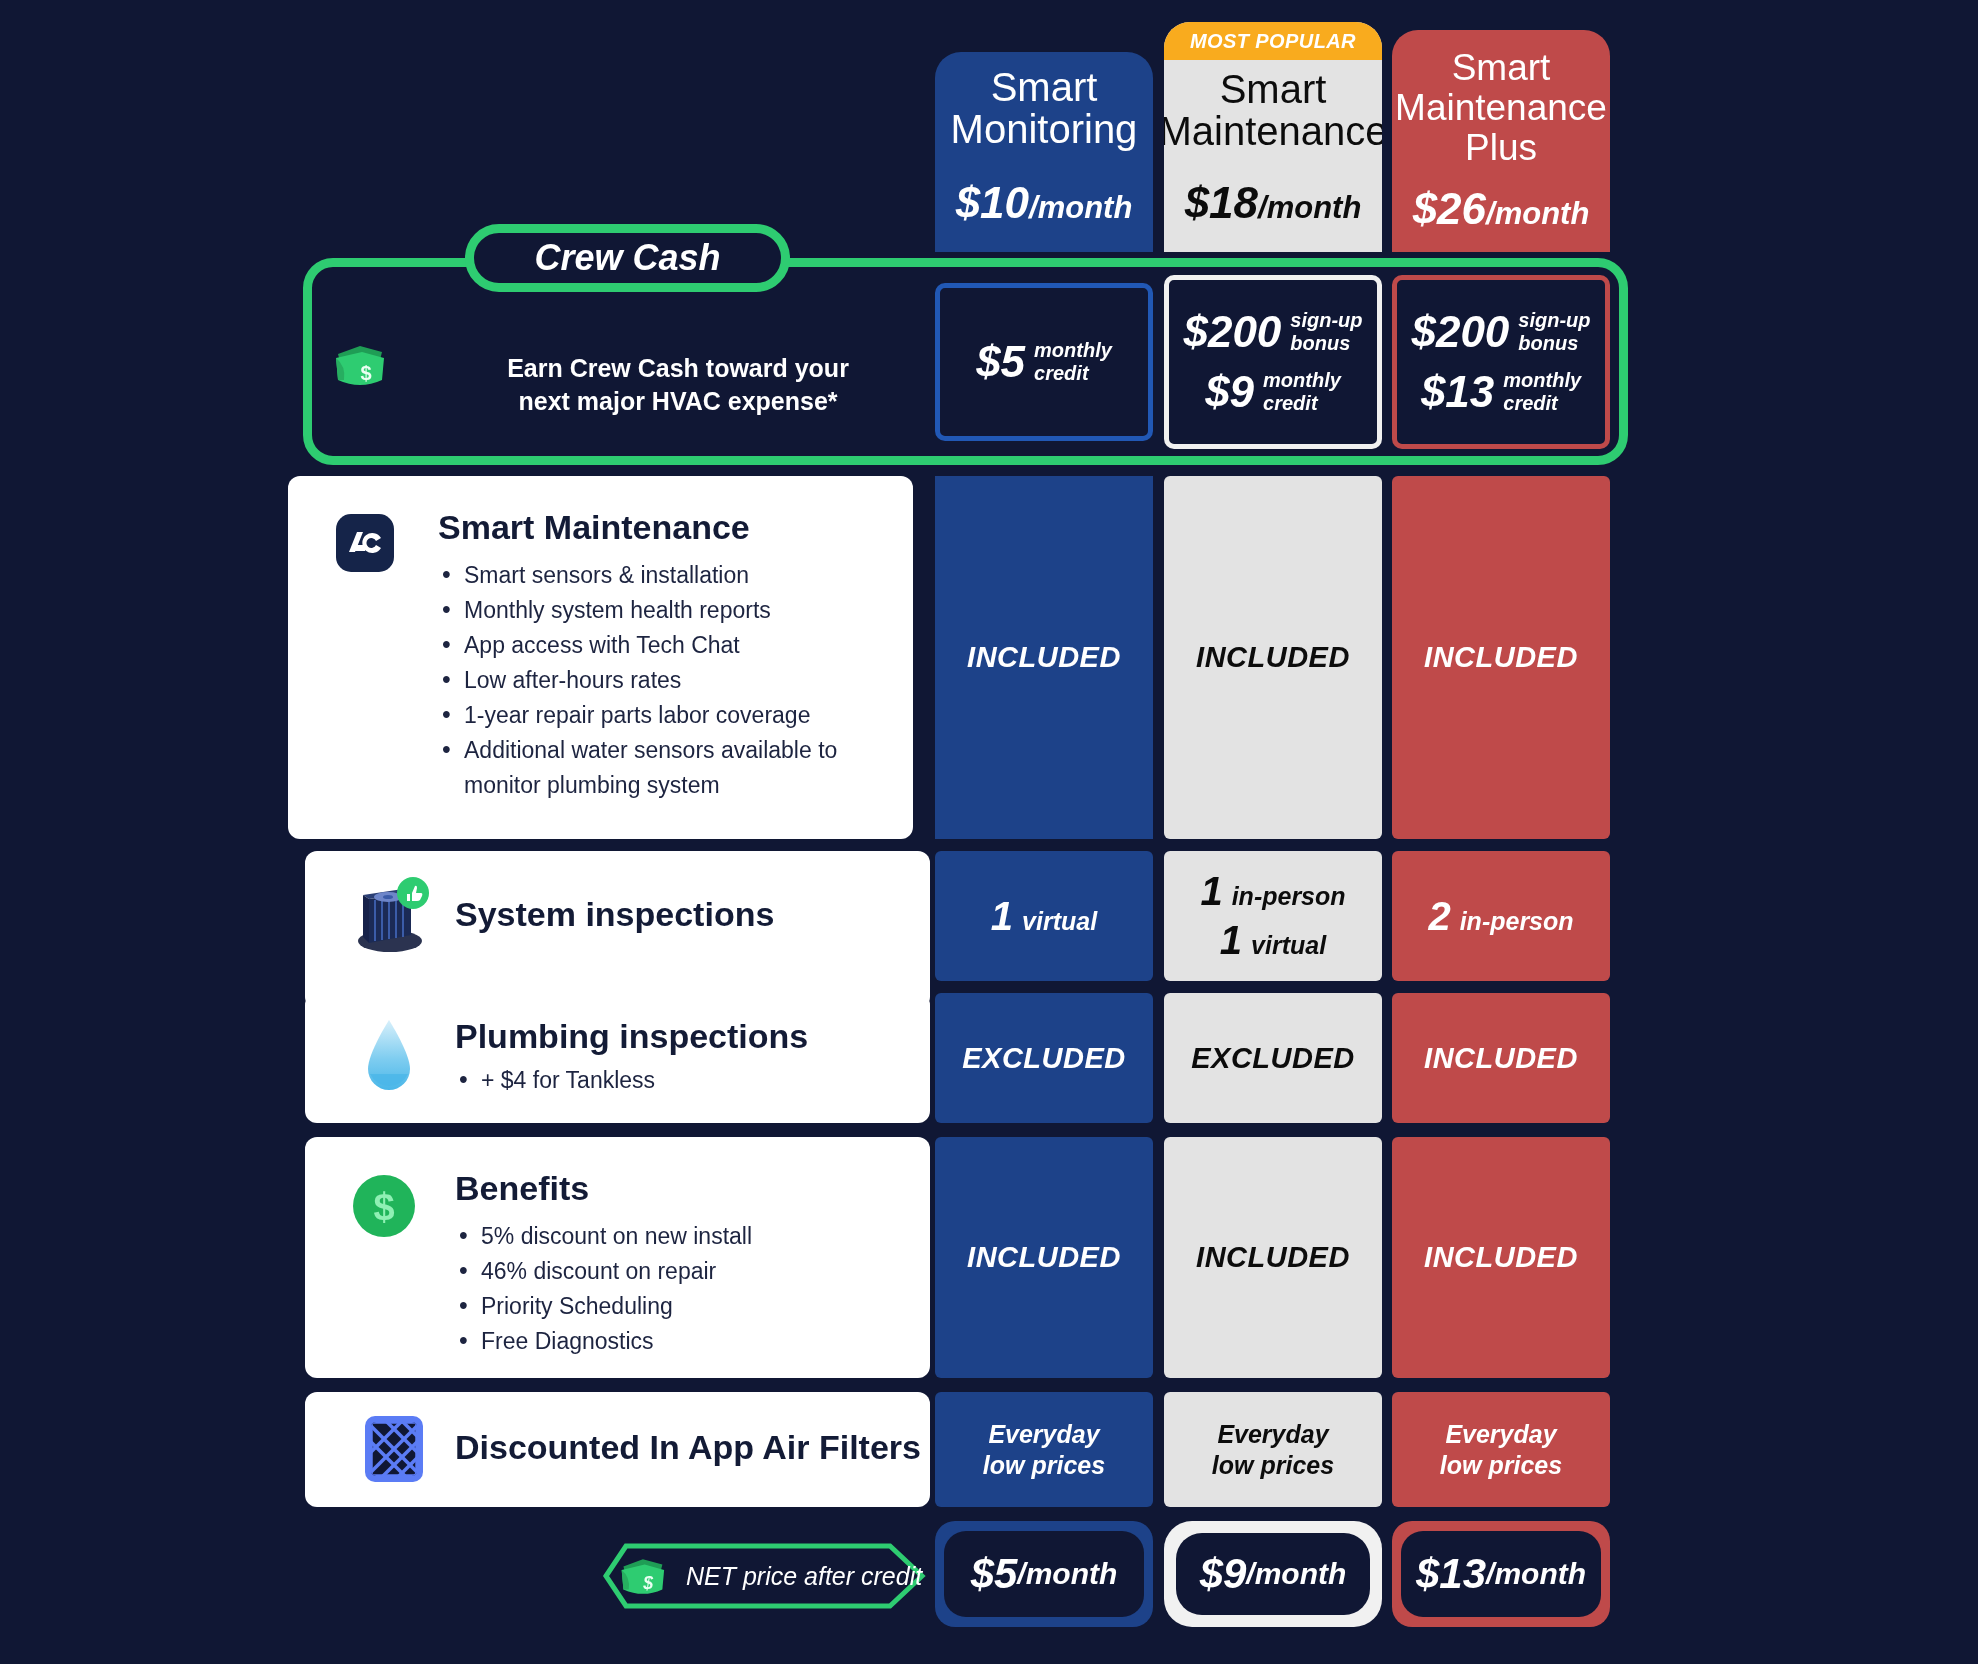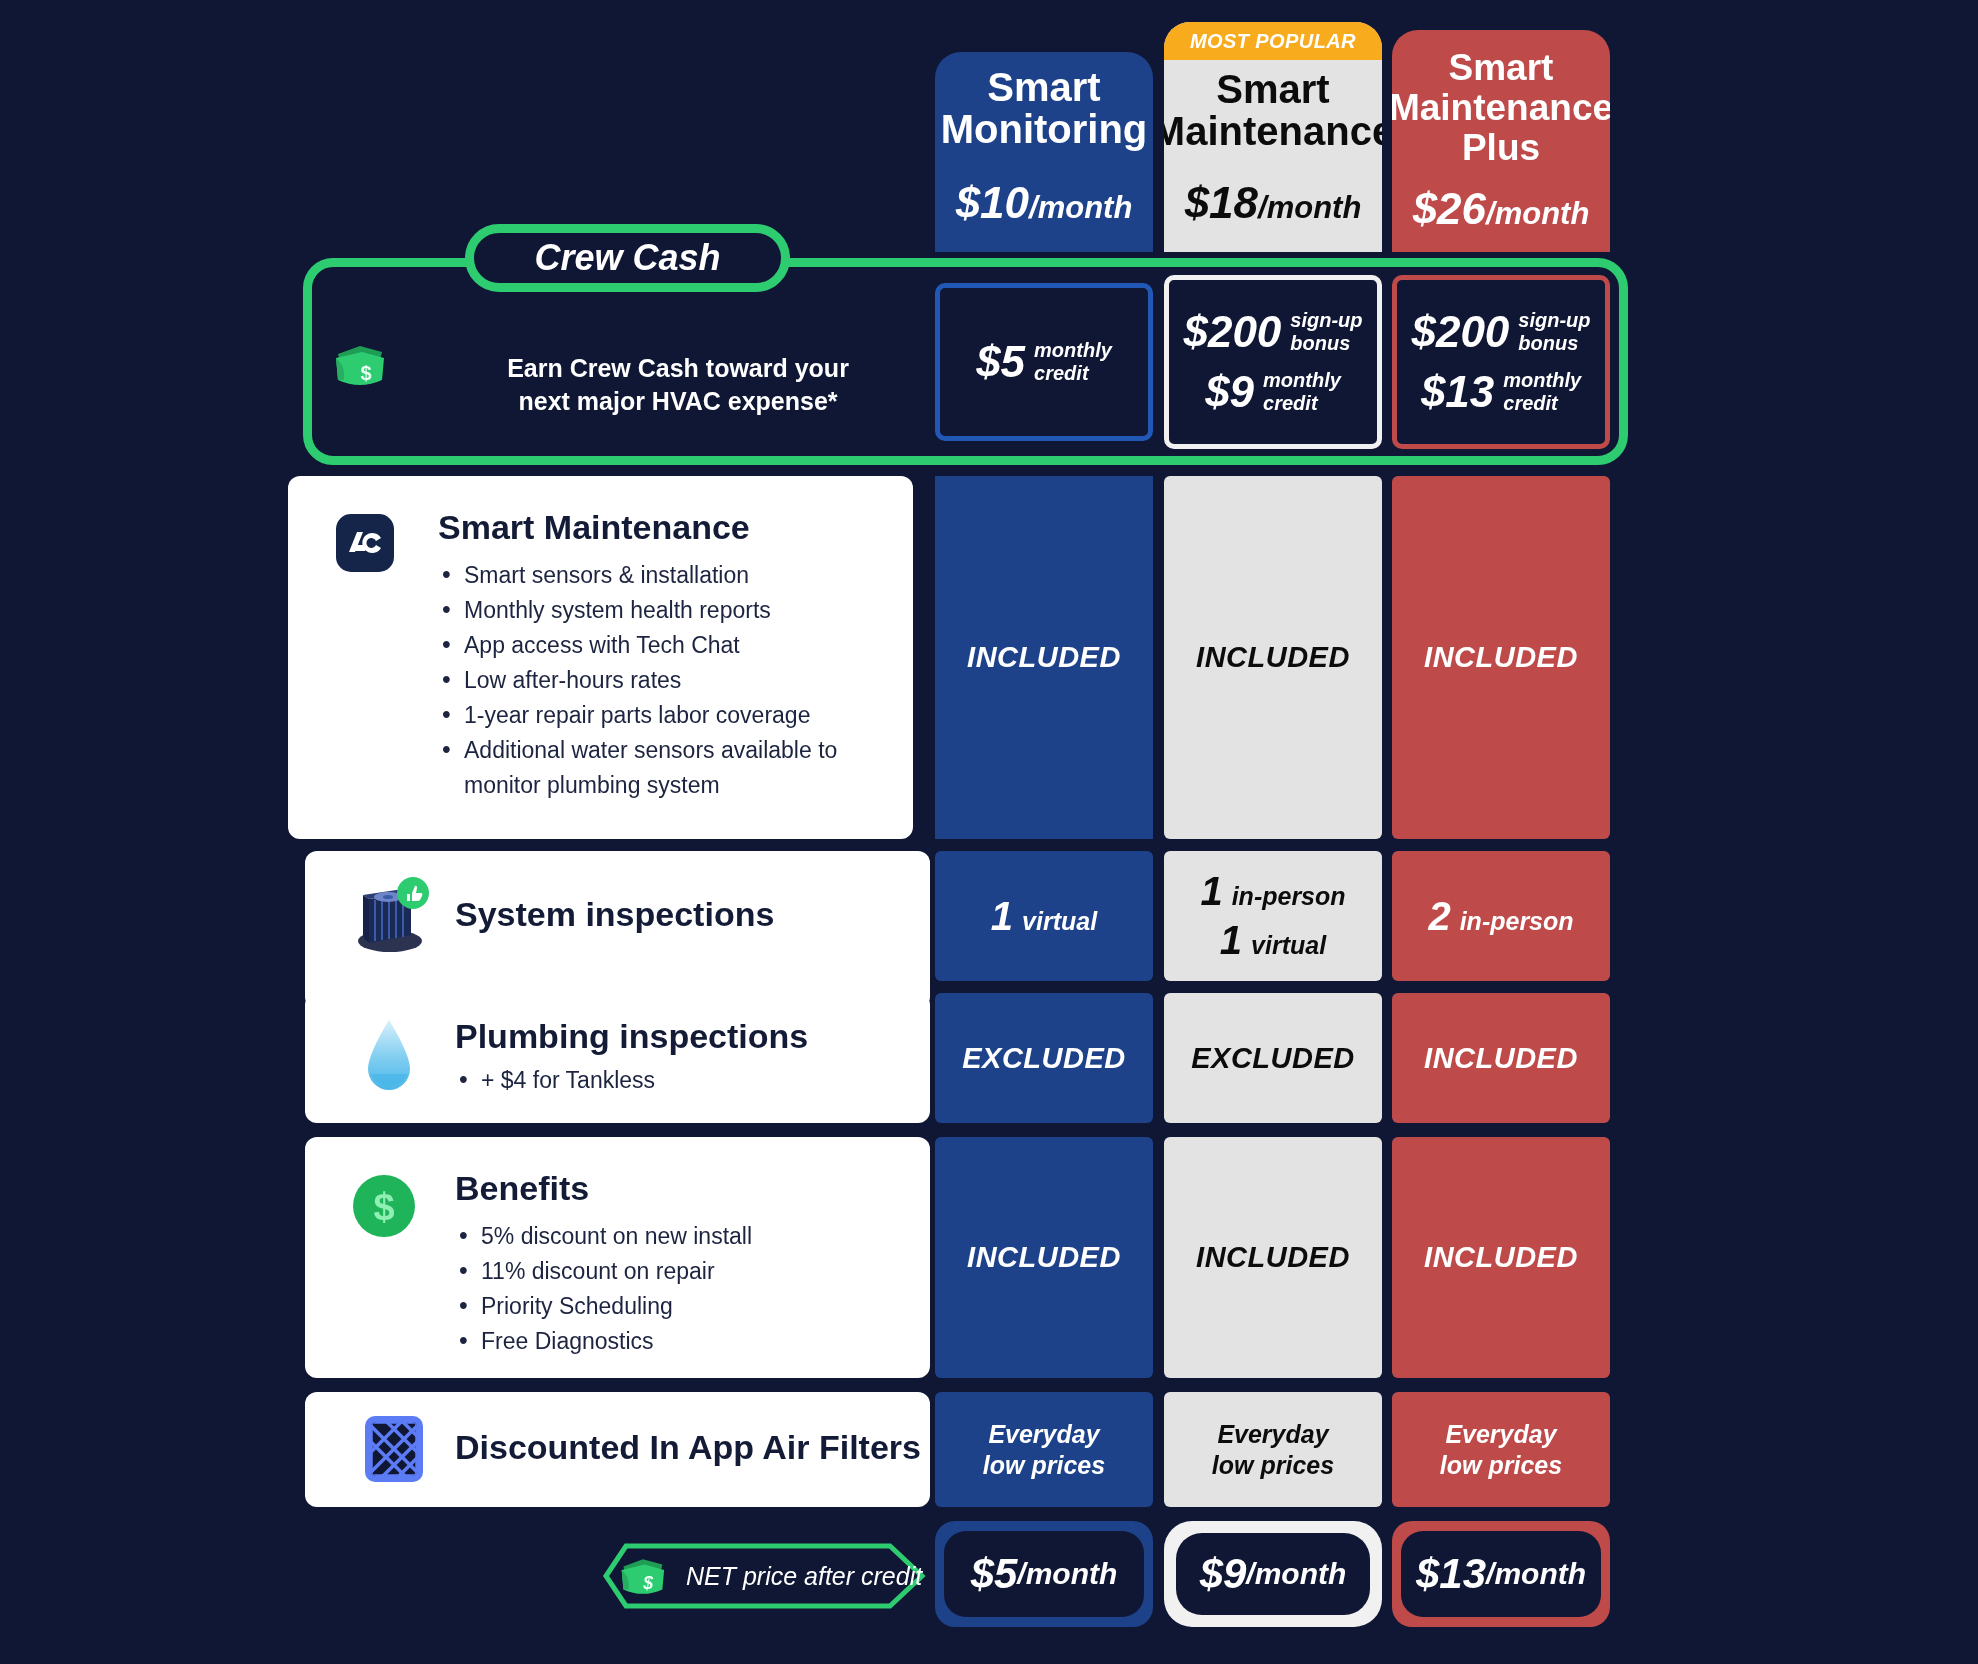--- a/index.html
+++ b/index.html
@@ -22,21 +22,21 @@
   }
   .plan-head .pop-badge{
     width:100%;
     text-align:center;
     font-style:italic;font-weight:bold;
     font-size:20px;letter-spacing:.4px;
     padding:8px 0 7px;
     color:#ffffff;
   }
   .plan-head .pname{
-    font-weight:bold;
+    font-weight:normal;
     font-size:40px;
     line-height:42px;
     text-align:center;
     margin-top:14px;
     padding:0 10px;
   }
   .plan-head .pprice{
     font-style:italic;font-weight:bold;
     font-size:44px;
     margin-top:auto;
@@ -345,21 +345,21 @@
     <div class="icon-box" style="left:48px;top:38px;width:62px;height:62px;">
       <svg viewBox="0 0 62 62" width="62" height="62">
         <circle cx="31" cy="31" r="31" fill="#20b45a"></circle>
         <text x="31" y="45" font-family="Liberation Sans, sans-serif" font-size="38" font-weight="bold" fill="#8ff0b4" text-anchor="middle">$</text>
       </svg>
     </div>
     <div style="position:absolute;left:150px;top:32px;width:450px;">
       <div class="frow-title">Benefits</div>
       <ul class="flist">
         <li>5% discount on new install</li>
-        <li>11% discount on repair</li>
+        <li>46% discount on repair</li>
         <li>Priority Scheduling</li>
         <li>Free Diagnostics</li>
       </ul>
     </div>
   </div>
   <div class="cell blue" style="left:935px;top:1137px;width:218px;height:241px;border-radius:6px;">
     <span class="inc">INCLUDED</span>
   </div>
   <div class="cell gray" style="left:1164px;top:1137px;width:218px;height:241px;border-radius:6px;">
     <span class="inc">INCLUDED</span>

